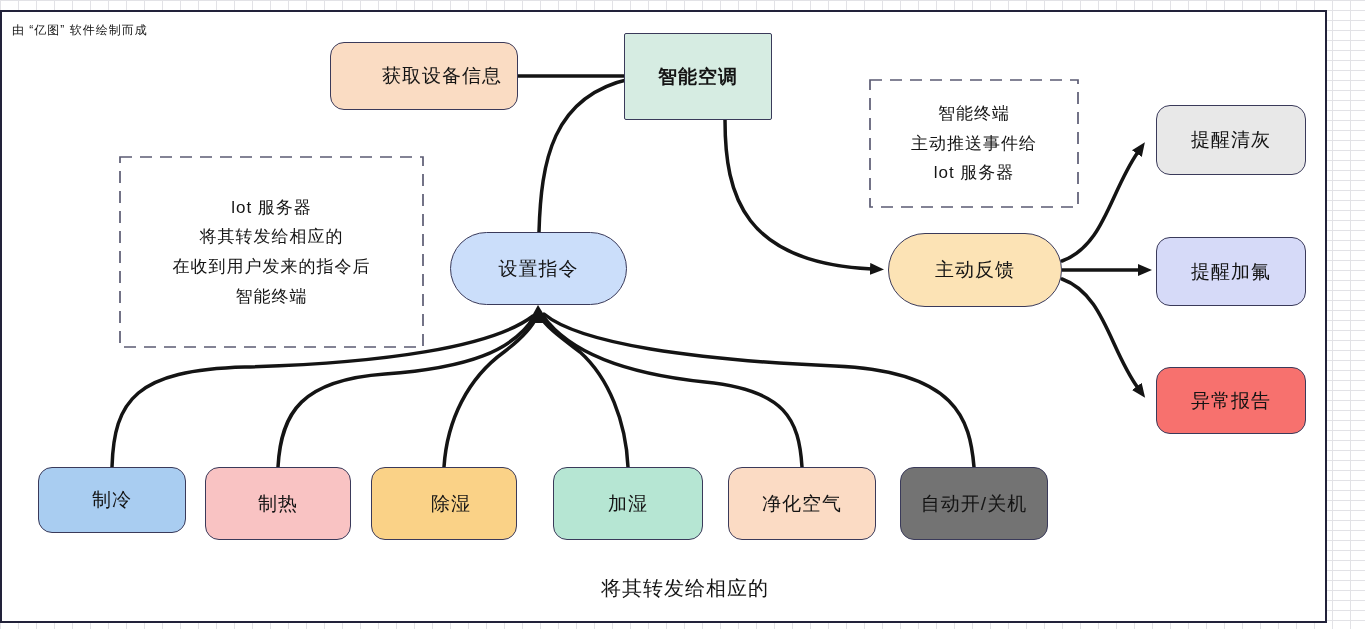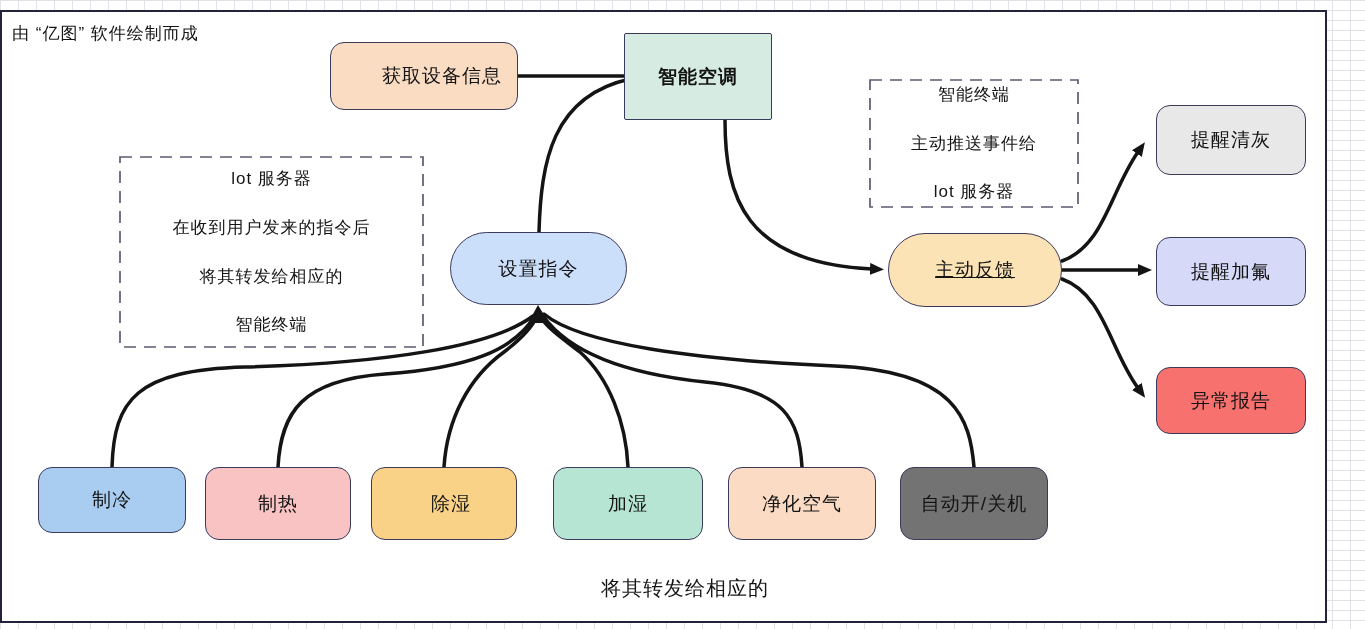--- a/index.html
+++ b/index.html
@@ -20,23 +20,23 @@
     box-sizing:border-box;background:#ffffff;border:2px solid #22223a;
   }
   .edges{position:absolute;left:0;top:0;width:1365px;height:629px;}
   .node{
     position:absolute;display:flex;align-items:center;justify-content:center;
     box-sizing:border-box;border:1.6px solid #3a3a5a;font-size:19px;
     letter-spacing:1px;white-space:nowrap;
   }
   .note{
     position:absolute;display:flex;flex-direction:column;align-items:center;justify-content:center;
-    font-size:17px;line-height:1.75;text-align:left;letter-spacing:1px;gap:19px;
+    font-size:17px;line-height:1.75;text-align:left;letter-spacing:1px;
   }
-  .watermark{position:absolute;left:12px;top:22px;font-size:17px;letter-spacing:1px;}
+  .watermark{position:absolute;left:12px;top:22px;font-size:12px;letter-spacing:1px;}
   .caption{position:absolute;left:450px;top:575px;width:470px;text-align:center;font-size:20px;letter-spacing:1px;}
 </style>
 </head>
 <body>
 
 <div class="page"></div>
 
 <svg class="edges" width="1365" height="629" viewBox="0 0 1365 629" xmlns="http://www.w3.org/2000/svg">
   <defs>
     <marker id="ah" markerUnits="userSpaceOnUse" markerWidth="16" markerHeight="14" refX="2" refY="6" orient="auto">
@@ -76,21 +76,21 @@
 </div>
 
 <div class="node" style="left: 624px; top: 33px; width: 148px; height: 87px; border-radius: 2px; background: rgb(214, 236, 226); font-weight: bold;">
   <span>智能空调</span>
 </div>
 
 <div class="node" style="left: 450px; top: 232px; width: 177px; height: 73px; border-radius: 37px; background: rgb(203, 222, 250);">
   <span>设置指令</span>
 </div>
 
-<div class="node" style="left: 888px; top: 233px; width: 174px; height: 74px; border-radius: 37px; background: rgb(252, 227, 181); text-decoration: underline;">
+<div class="node" style="left: 888px; top: 233px; width: 174px; height: 74px; border-radius: 37px; background: rgb(252, 227, 181);">
   <span>主动反馈</span>
 </div>
 
 <div class="node" style="left: 1156px; top: 105px; width: 150px; height: 70px; border-radius: 14px; background: rgb(232, 232, 232);">
   <span>提醒清灰</span>
 </div>
 
 <div class="node" style="left: 1156px; top: 237px; width: 150px; height: 69px; border-radius: 14px; background: rgb(214, 218, 248);">
   <span>提醒加氟</span>
 </div>
@@ -118,22 +118,22 @@
 <div class="node" style="left: 728px; top: 467px; width: 148px; height: 73px; border-radius: 14px; background: rgb(251, 219, 196);">
   <span>净化空气</span>
 </div>
 
 <div class="node" style="left: 900px; top: 467px; width: 148px; height: 73px; border-radius: 14px; background: #737373;">
   <span>自动开/关机</span>
 </div>
 
 <div class="note" style="left:120px;top:157px;width:303px;height:190px">
   <div>lot 服务器</div>
+  <div>将其转发给相应的</div>
   <div>在收到用户发来的指令后</div>
-  <div>将其转发给相应的</div>
   <div>智能终端</div>
 </div>
 
 <div class="note" style="left:870px;top:80px;width:208px;height:127px">
   <div>智能终端</div>
   <div>主动推送事件给</div>
   <div>lot 服务器</div>
 </div>
 
 <div class="caption">将其转发给相应的</div>

